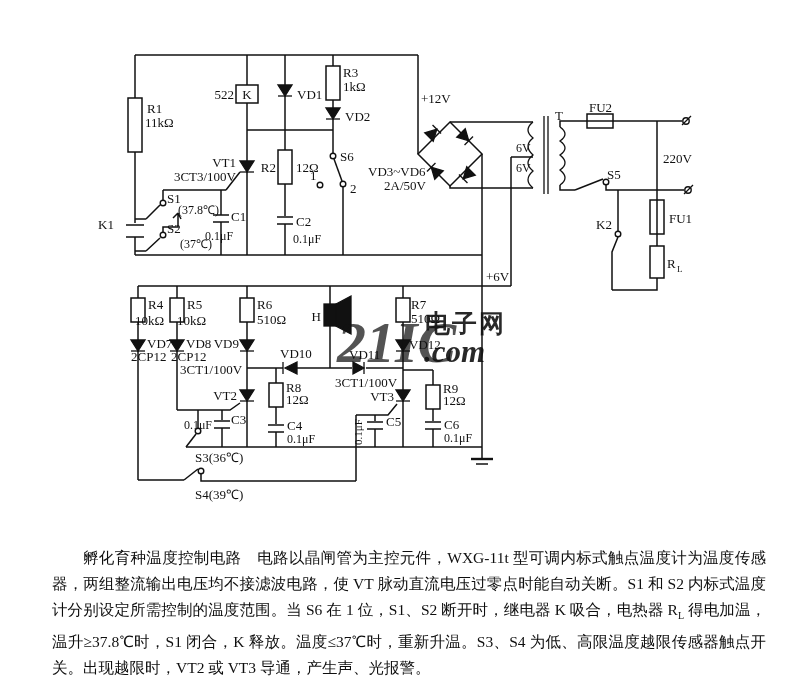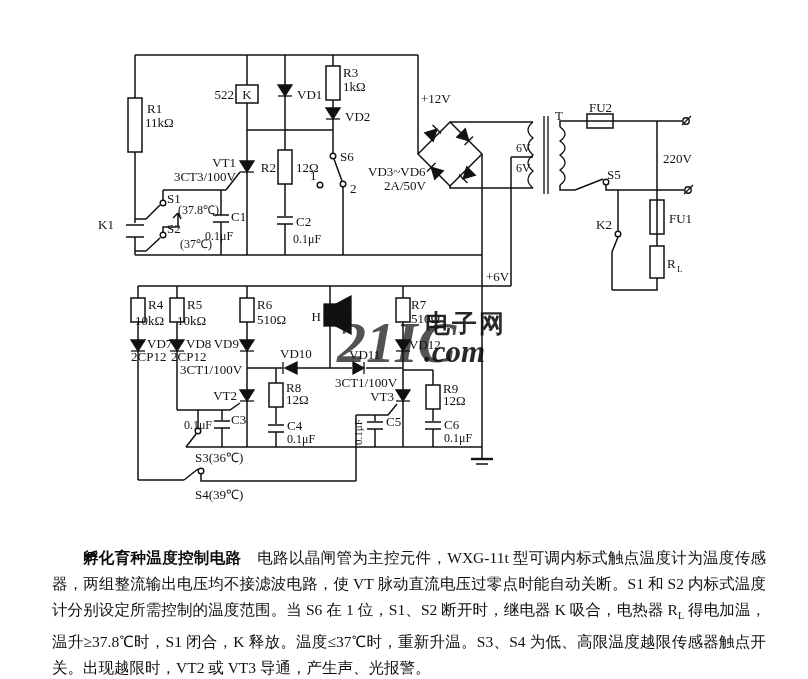--- a/index.html
+++ b/index.html
@@ -8,21 +8,21 @@
   #schematic{position:absolute;left:0;top:0;}
   #schematic text{font-family:"Liberation Serif",serif;fill:#111;}
   .wire{stroke:#111;stroke-width:1.5;fill:none;}
   .thin{stroke:#111;stroke-width:1.3;fill:none;}
   .box{stroke:#111;stroke-width:1.5;fill:#fff;}
   .sym{stroke:#111;stroke-width:1.3;fill:#111;}
   .contact{stroke:#111;stroke-width:1.4;fill:#fff;}
   #caption{position:absolute;left:52px;top:529px;width:714px;
            font-family:"Liberation Serif",serif;font-size:15.5px;line-height:26px;
            color:#0e0e0e;text-align:justify;text-indent:2em;}
-  #caption b{font-weight:bold;}
+  #caption b{font-weight:normal;}
   #caption sub{font-size:10px;}
   .wm-big{font-family:"Liberation Serif",serif;font-weight:bold;font-style:italic;}
   .wm-cn{font-family:"Liberation Sans",sans-serif;font-weight:bold;}
   .wm-com{font-family:"Liberation Serif",serif;font-weight:bold;font-style:italic;}
 </style>
 </head>
 <body>
 
 <div id="stage">
 

